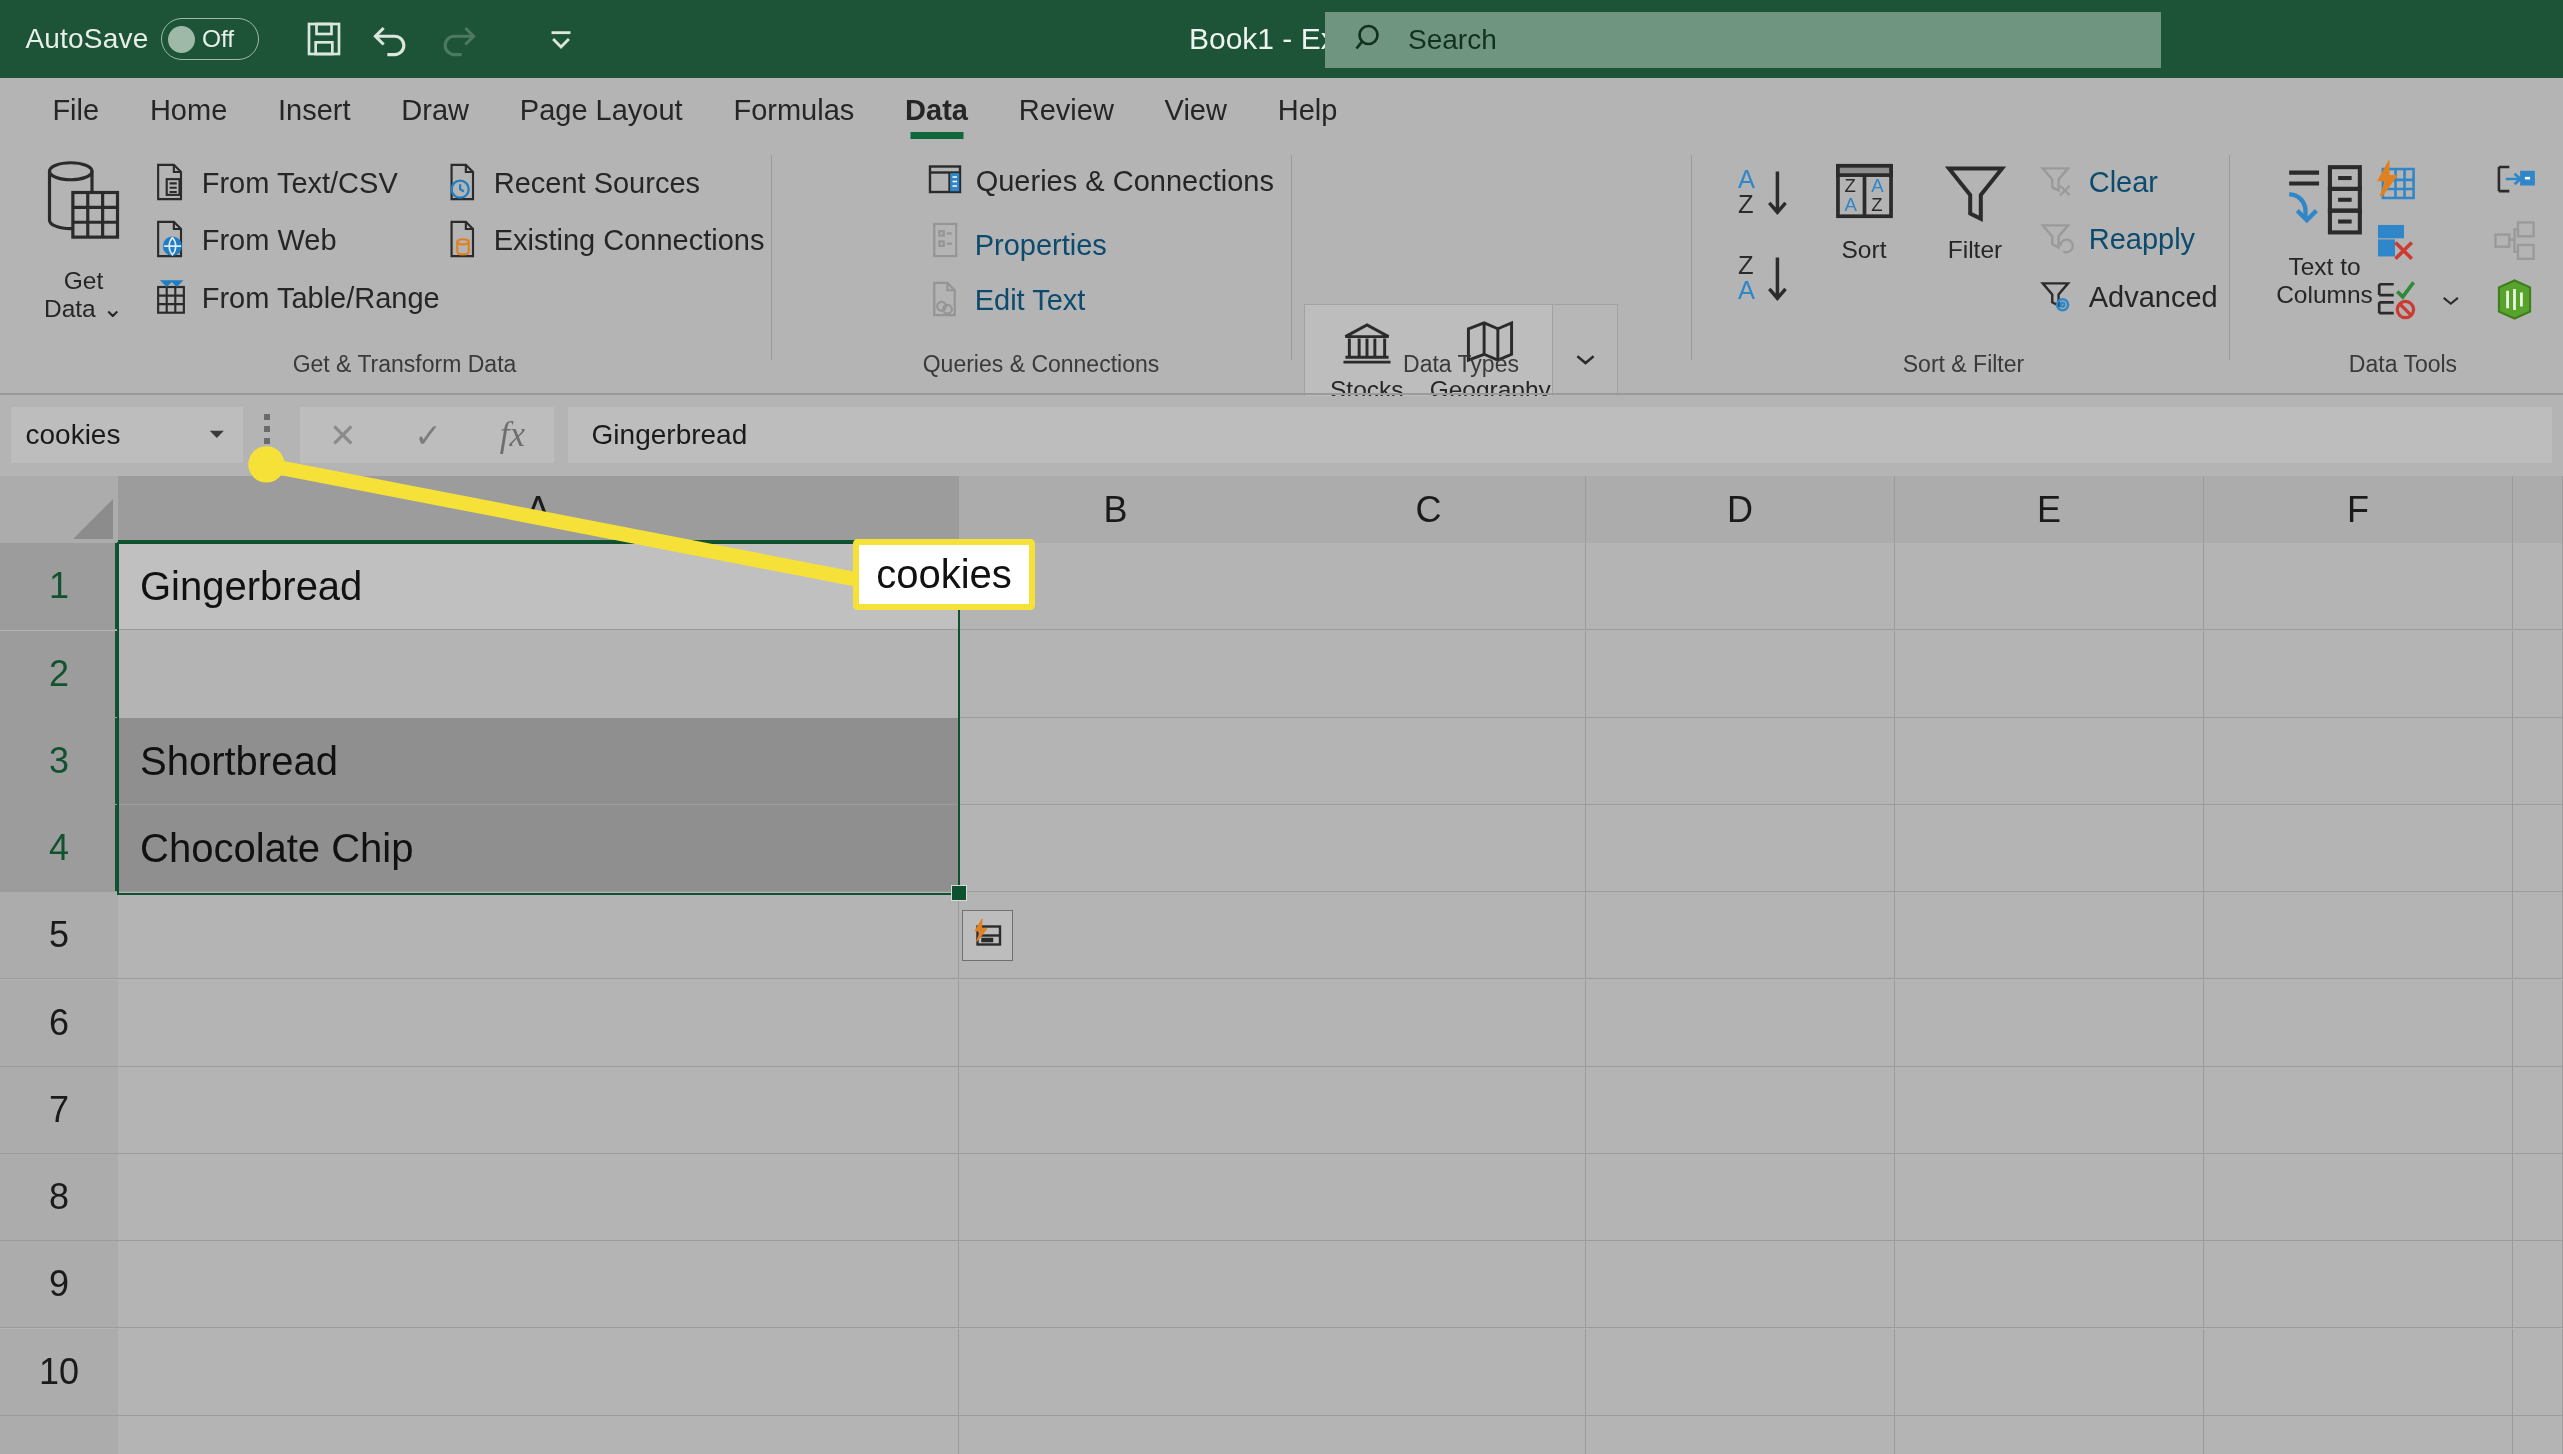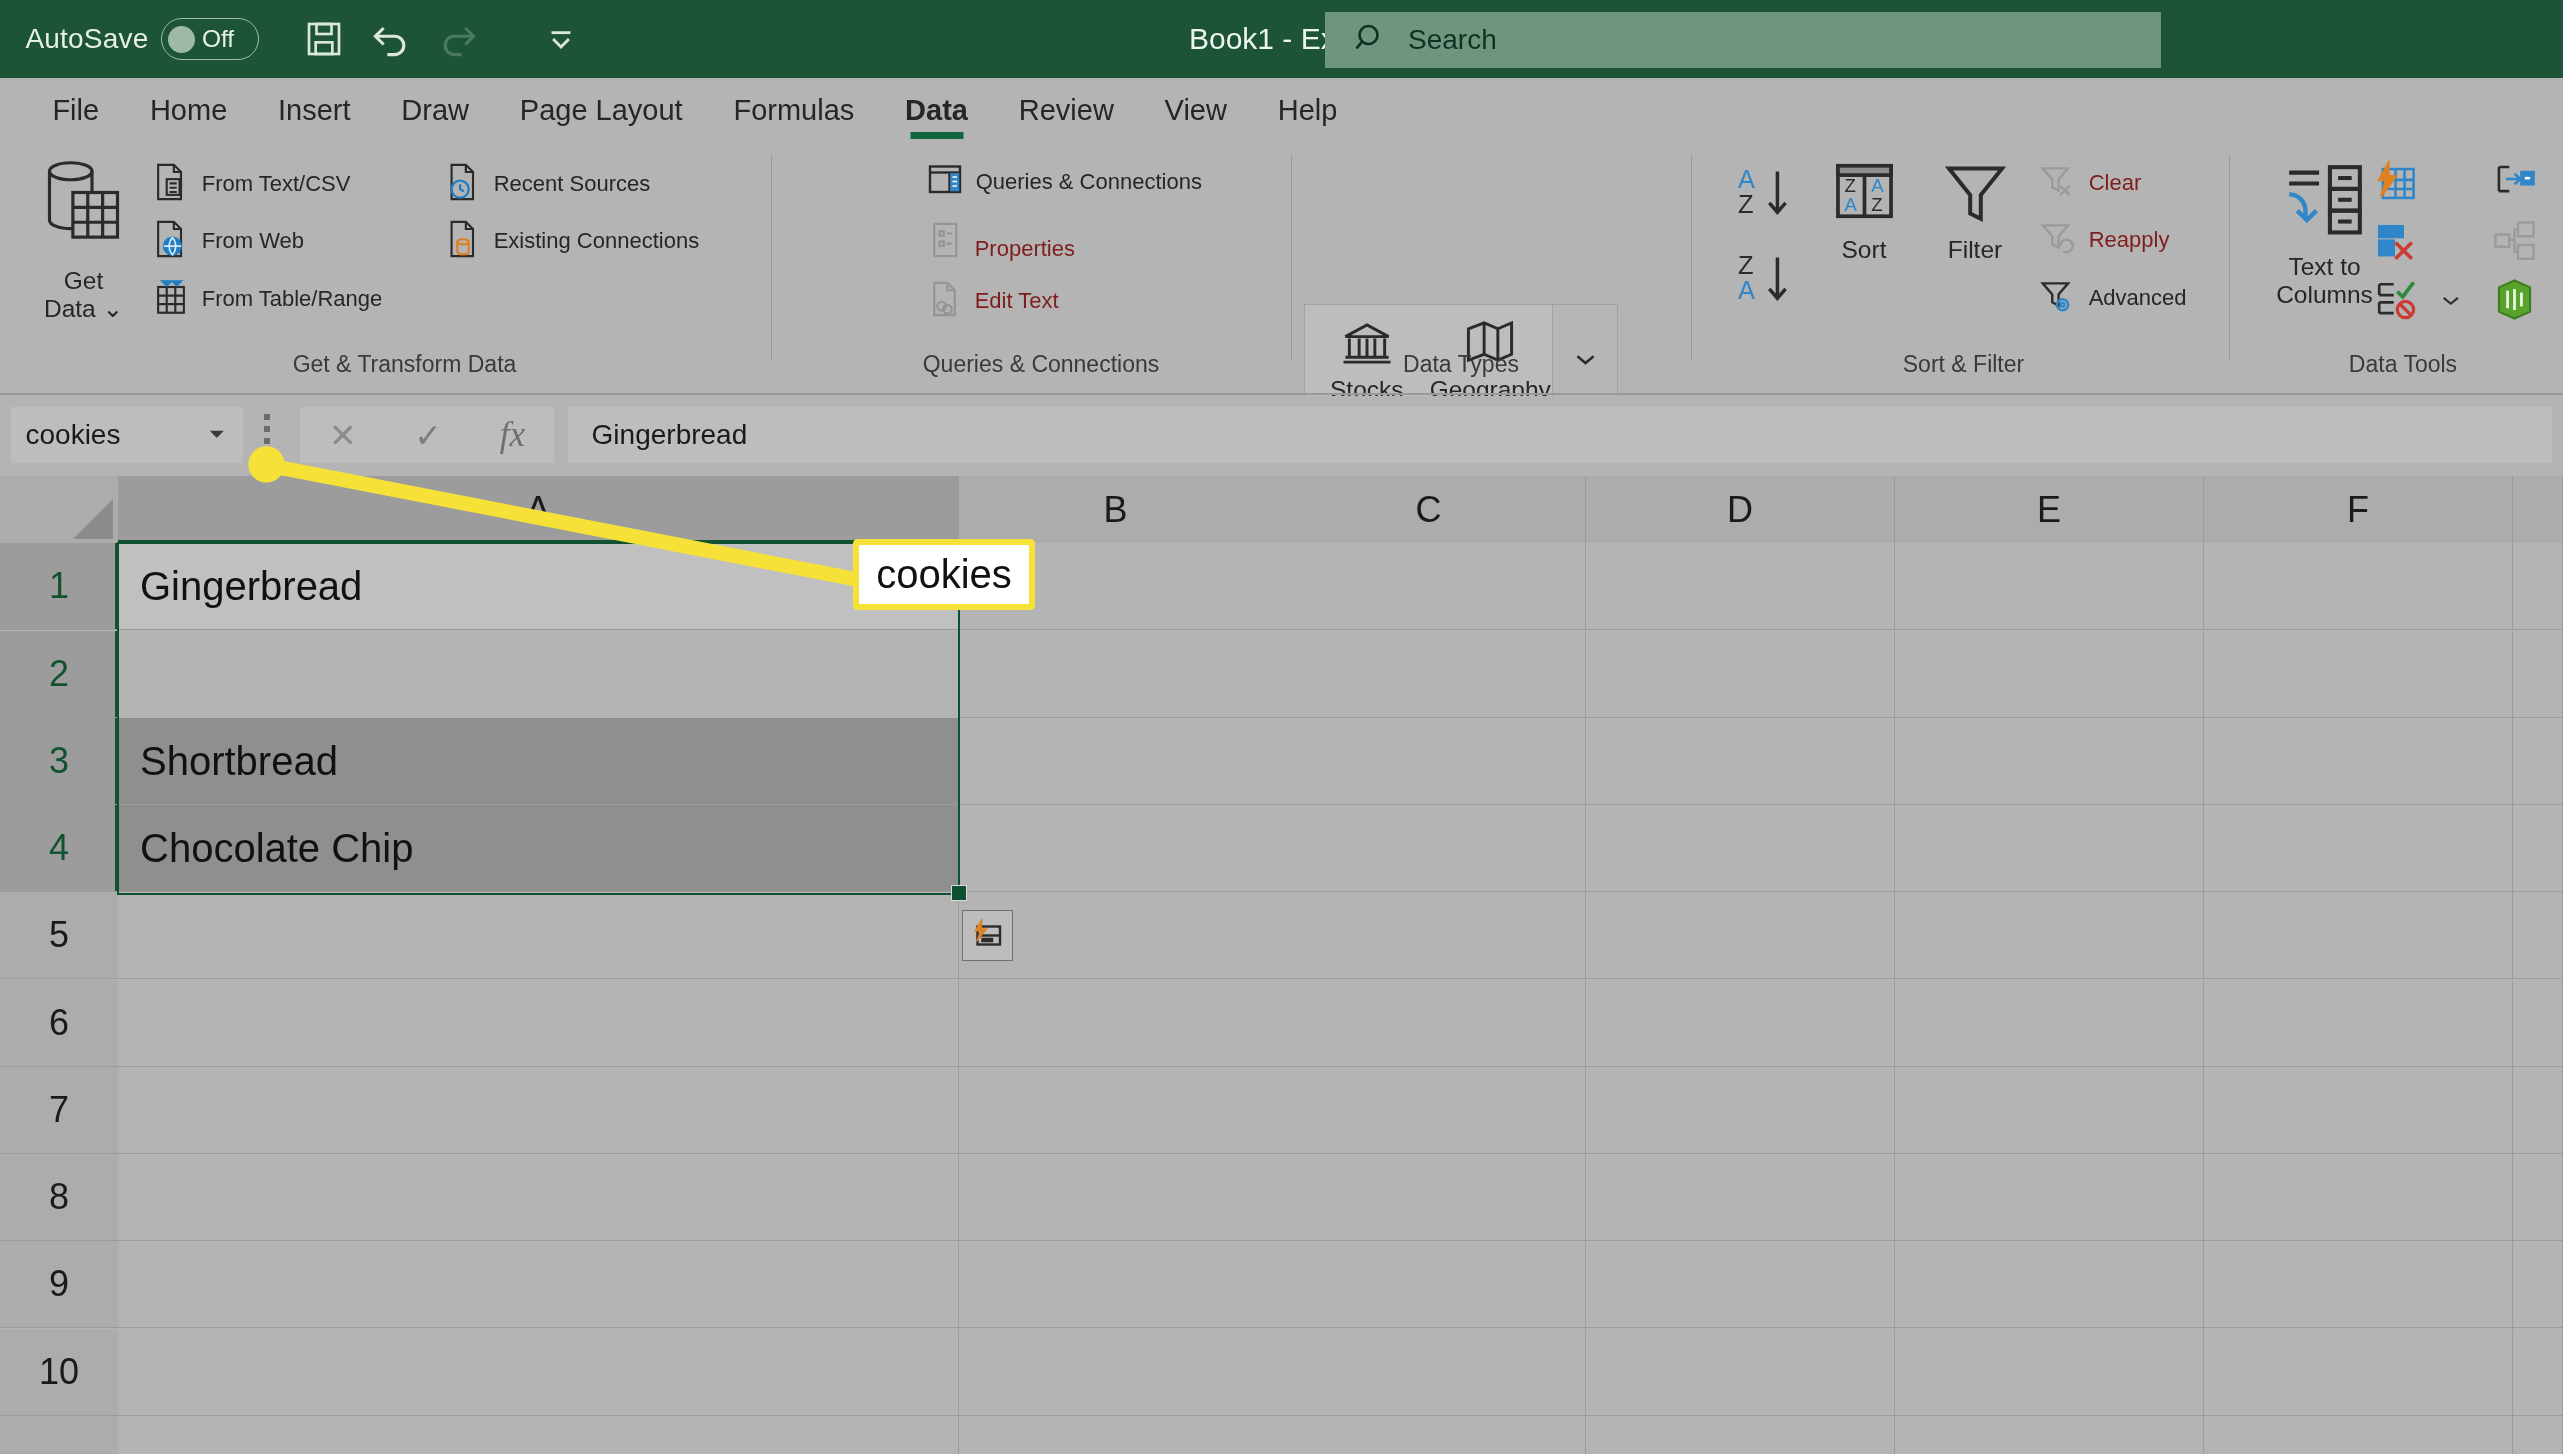--- a/index.html
+++ b/index.html
@@ -78,22 +78,22 @@
   }
 
   .big-btn {
     position: absolute; display: flex; flex-direction: column;
     align-items: center; justify-content: flex-start;
   }
   .big-btn .lbl { font-size: 24.5px; color: #262626; text-align: center; line-height: 1.15; }
   .sm-item {
     position: absolute; display: flex; align-items: center; gap: 12.7px;
   }
-  .sm-item .lbl { font-size: 22px; color: #262626; white-space: nowrap; }
-  .sm-item.disabled .lbl { color: #7f1d1d; }
+  .sm-item .lbl { font-size: 29px; color: #262626; white-space: nowrap; }
+  .sm-item.disabled .lbl { color: #0c4a6e; }
 
   .dtypes-box {
     position: absolute; left: 1304px; top: 160px; width: 314px; height: 113px;
     background: #bdbdbd; border: 0.9px solid #a2a2a2; display: flex;
   }
   .dtype-cell { flex: 1; display: flex; flex-direction: column; align-items: center;
     justify-content: center; gap: 5.5px; }
   .dtype-cell .lbl { font-size: 24.5px; color: #262626; }
   .dtypes-more {
     width: 65px; border-left: 0.9px solid #a2a2a2; background: #b7b7b7;

